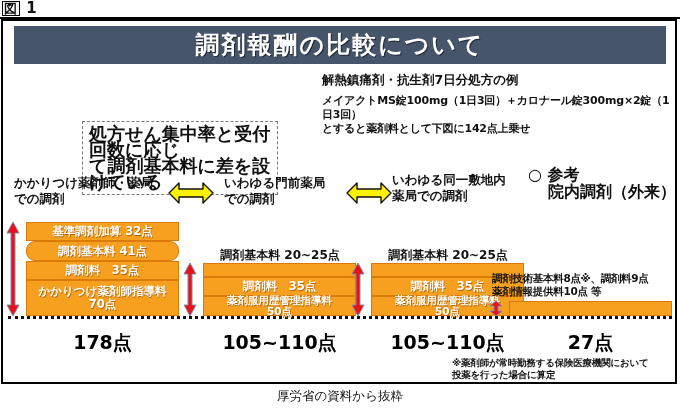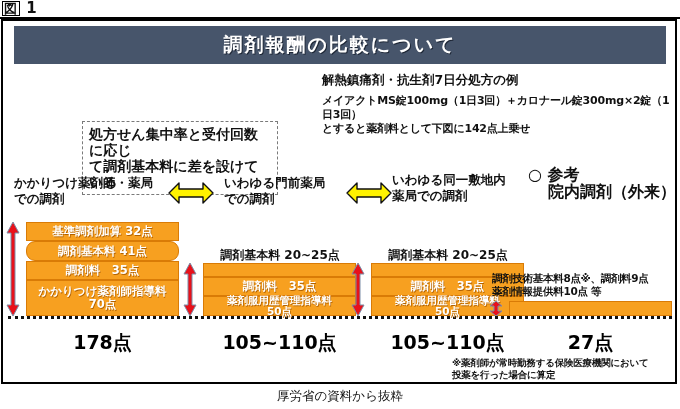--- a/index.html
+++ b/index.html
@@ -26,38 +26,38 @@
   .frame{
     position:absolute;left:1px;top:19px;width:676px;height:365px;
     border:2px solid #000;box-sizing:border-box;background:#fff;
   }
   .titlebar{
     position:absolute;left:14px;top:26px;width:652px;height:38px;
     background:#47556b;
     display:flex;align-items:center;justify-content:center;
   }
   .titlebar .t{
-    color:#ffffff;font-size:19px;font-weight:bold;letter-spacing:2px;
+    color:#ffffff;font-size:24px;font-weight:bold;letter-spacing:2px;
     text-shadow:1px 1px 0 #1d2635;
   }
 
   
   .rx{
     position:absolute;left:322px;top:72px;width:350px;
   }
   .rx .hd{font-size:12.5px;font-weight:bold;line-height:16px;margin-bottom:6px;}
   .rx .ln{font-size:11px;font-weight:bold;line-height:14px;letter-spacing:-0.2px;}
 
   
   .callout{
     position:absolute;left:82px;top:121px;width:196px;
     border:1.5px dashed #7a7a7a;box-sizing:border-box;
     padding:4px 6px;background:#fff;
   }
-  .callout .ln{font-size:14px;font-weight:bold;line-height:16px;}
+  .callout .ln{font-size:18px;font-weight:bold;line-height:16px;}
 
   
   .colhead{
     position:absolute;font-size:12.5px;font-weight:bold;line-height:16px;
   }
   .ch1{left:14px;top:175px;width:150px;}
   .ch2{left:224px;top:175px;width:140px;}
   .ch3{left:392px;top:172px;width:140px;}
   .ref{position:absolute;left:528px;top:166px;width:150px;
        font-size:16px;font-weight:bold;line-height:17px;}

